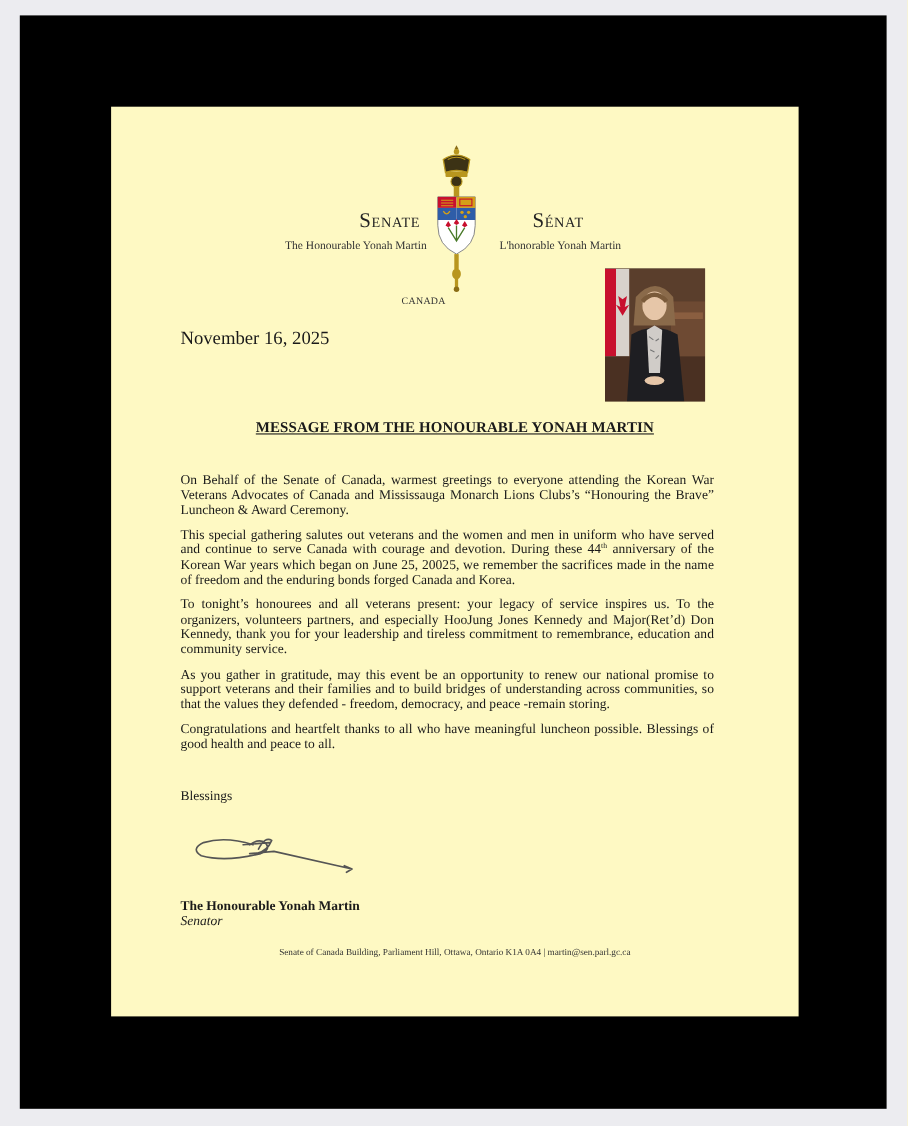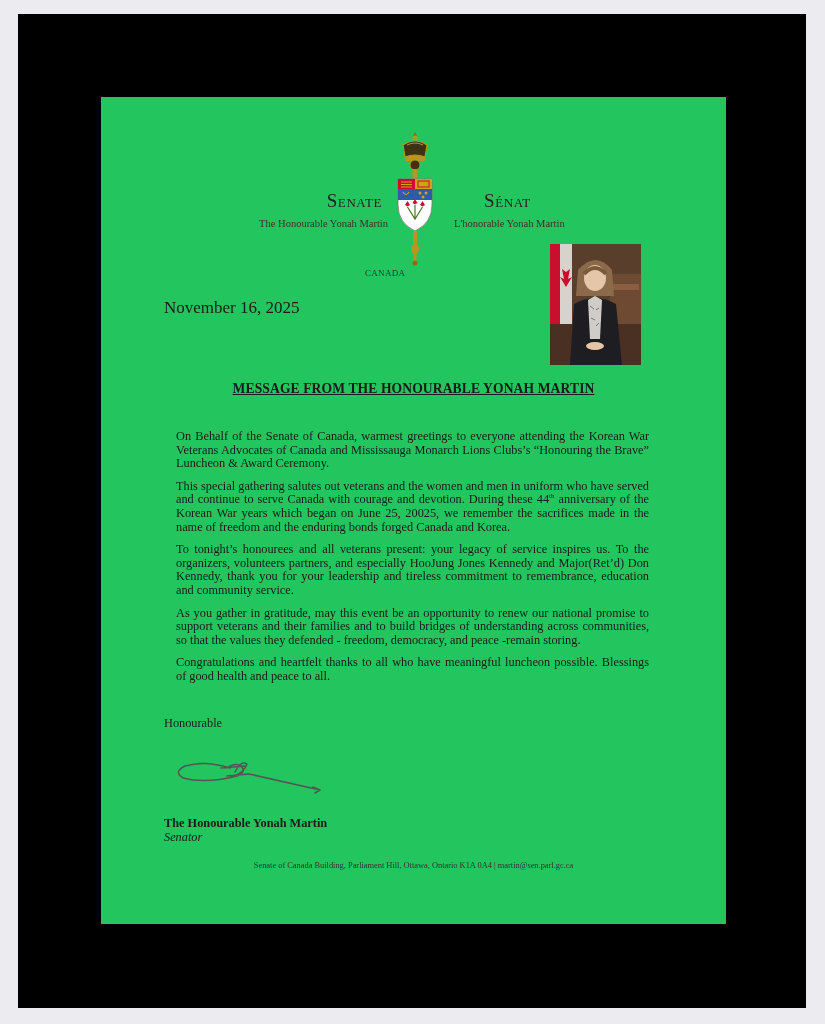--- a/index.html
+++ b/index.html
@@ -10,21 +10,21 @@
       font-family: "Liberation Serif", serif;
     }
     .frame {
       position: absolute; left: 18px; top: 14px;
       width: 788px; height: 994px;
       background: #000;
     }
     .page {
       position: absolute; left: 101px; top: 97px;
       width: 625px; height: 827px;
-      background: #22c55e;
+      background: #fef9c3;
       color: #1a1a1a;
     }
     .letterhead { position: absolute; left: 0; top: 0; width: 100%; height: 190px; }
     .lh-en, .lh-fr { position: absolute; top: 93px; text-align: center; }
     .lh-en { left: 147px; width: 140px; }
     .lh-fr { left: 353px; width: 140px; }
     .lh-word {
       font-variant: small-caps; font-size: 19px; letter-spacing: 0.6px;
       color: #222; line-height: 22px;
     }
@@ -45,21 +45,21 @@
     .date { position: absolute; left: 63px; top: 201px; font-size: 17px; }
     .title {
       position: absolute; left: 0; width: 100%; top: 284px;
       text-align: center; font-weight: bold; font-size: 13.6px;
       text-decoration: underline; letter-spacing: 0.1px;
     }
     .body {
       position: absolute; left: 63px; top: 333px; width: 485px;
       font-size: 12.3px; line-height: 13.6px; text-align: justify;
     }
-    .body p { margin: 0 0 9px 12px; }
+    .body p { margin: 0 0 9px 0; }
     .body sup { font-size: 7px; line-height: 0; }
     .closing { position: absolute; left: 63px; top: 619px; font-size: 12.3px; }
     .signature { position: absolute; left: 74px; top: 657px; width: 160px; height: 50px; }
     .signer-name { position: absolute; left: 63px; top: 719px; font-size: 12.3px; font-weight: bold; }
     .signer-title { position: absolute; left: 63px; top: 733px; font-size: 12.3px; font-style: italic; }
     .footer {
       position: absolute; left: 0; width: 100%; top: 764px;
       text-align: center; font-size: 8.4px; color: #333;
     }
   </style>
@@ -138,21 +138,21 @@
   <div class="title">MESSAGE FROM THE HONOURABLE YONAH MARTIN</div>
 
   <div class="body">
     <p>On Behalf of the Senate of Canada, warmest greetings to everyone attending the Korean War Veterans Advocates of Canada and Mississauga Monarch Lions Clubs’s “Honouring the Brave” Luncheon &amp; Award Ceremony.</p>
     <p><span>This special gathering salutes out veterans and the women and men in uniform who have served and continue to serve Canada with courage and devotion. During these 44</span><sup>th</sup><span> anniversary of the Korean War years which began on June 25, 20025, we remember the sacrifices made in the name of freedom and the enduring bonds forged Canada and Korea.</span></p>
     <p>To tonight’s honourees and all veterans present: your legacy of service inspires us. To the organizers, volunteers partners, and especially HooJung Jones Kennedy and Major(Ret’d) Don Kennedy, thank you for your leadership and tireless commitment to remembrance, education and community service.</p>
     <p>As you gather in gratitude, may this event be an opportunity to renew our national promise to support veterans and their families and to build bridges of understanding across communities, so that the values they defended - freedom, democracy, and peace -remain storing.</p>
     <p>Congratulations and heartfelt thanks to all who have meaningful luncheon possible. Blessings of good health and peace to all.</p>
   </div>
 
-  <div class="closing">Honourable</div>
+  <div class="closing">Blessings</div>
 
   <svg class="signature" viewBox="0 0 160 50">
     <path d="M55 14 Q30 6 10 12 Q-2 18 8 24 Q30 30 62 22 Q72 18 66 12 Q60 8 52 14 M46 14 L70 12 M60 18 Q66 6 72 10 Q68 20 58 22 M52 22 L74 20 Q100 26 145 36 L138 33 M145 36 L140 39" stroke="#555" stroke-width="1.5" fill="none" stroke-linecap="round" stroke-linejoin="round"></path>
   </svg>
 
   <div class="signer-name">The Honourable Yonah Martin</div>
   <div class="signer-title">Senator</div>
 
   <div class="footer">Senate of Canada Building, Parliament Hill, Ottawa, Ontario  K1A 0A4 | martin@sen.parl.gc.ca</div>
 </div>

